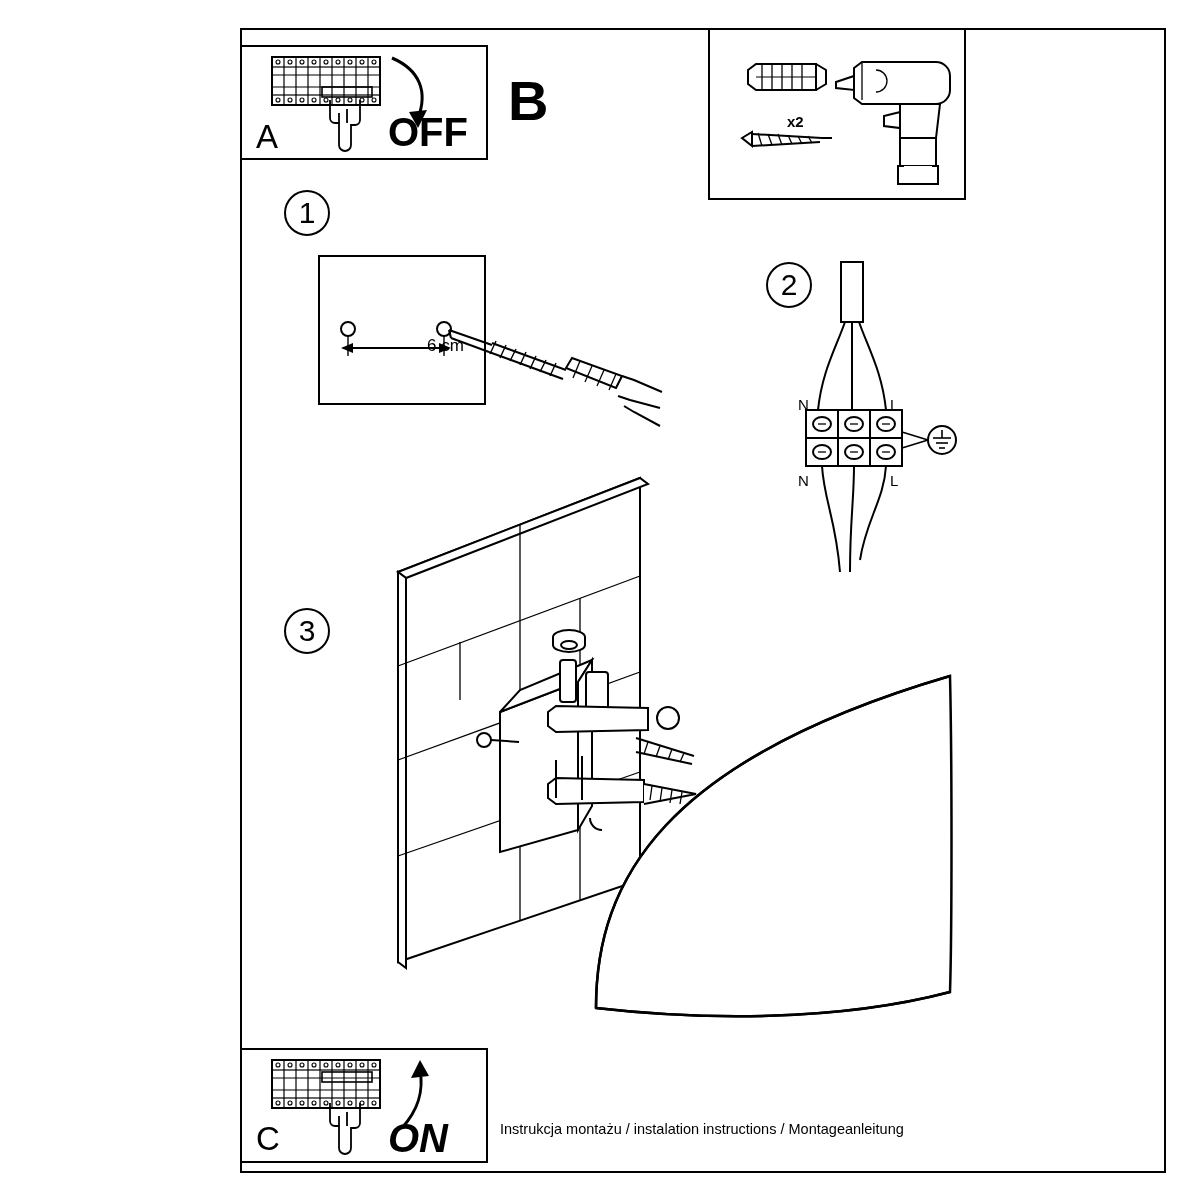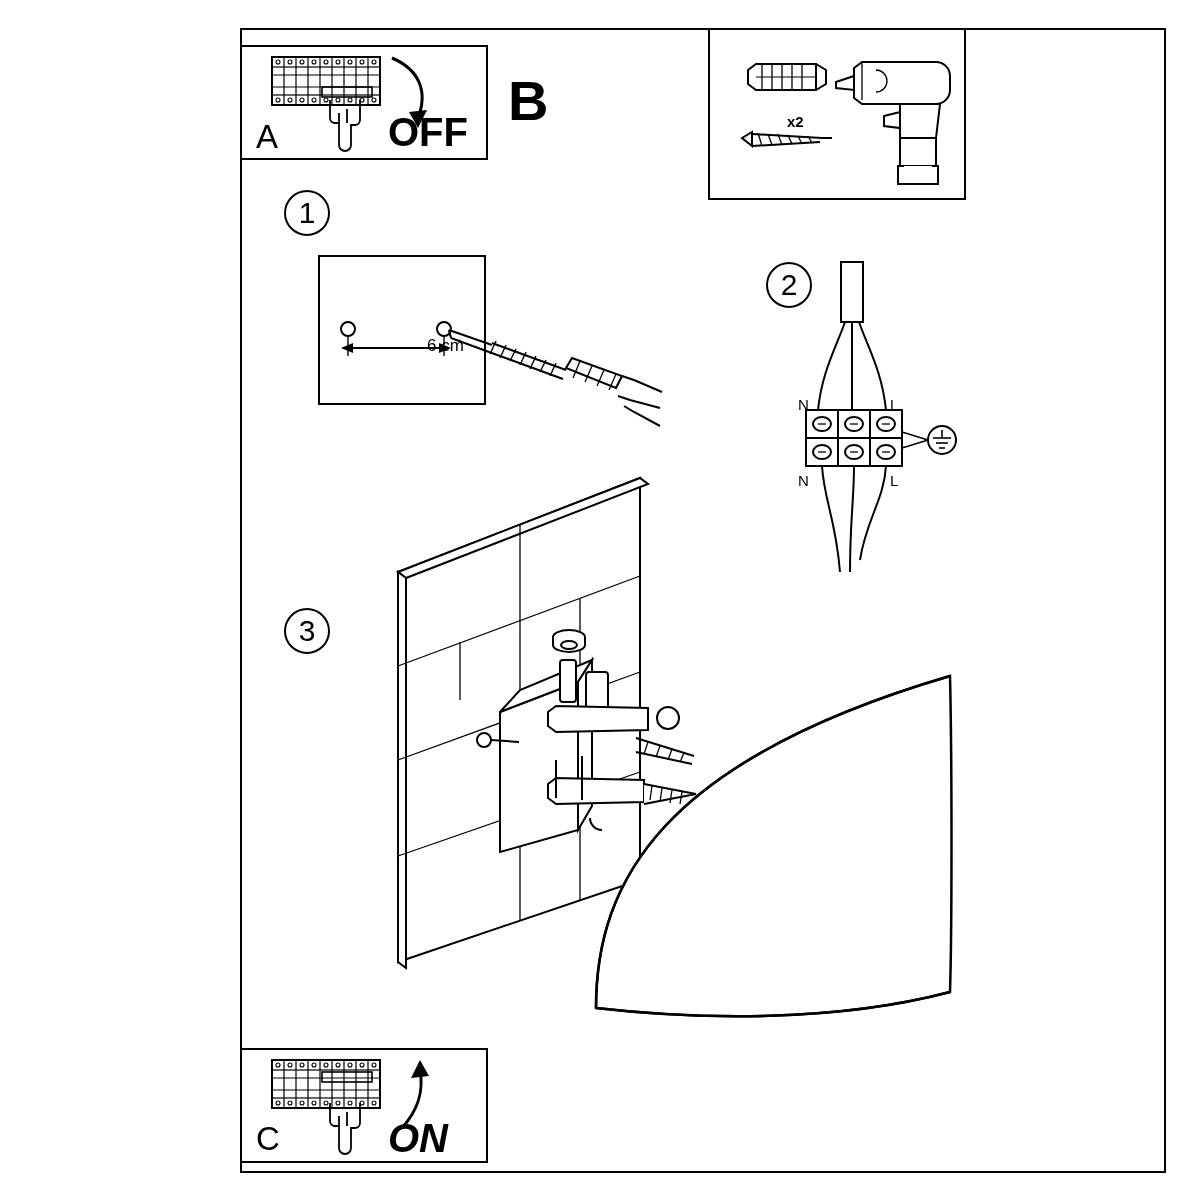--- a/index.html
+++ b/index.html
@@ -360,15 +360,16 @@
       <path d="M330 1103 l0 18 a5 5 0 0 0 5 5 l4 0 0 22 a6 6 0 0 0 12 0 l0 -20 4 0 a5 5 0 0 0 5 -5 l0 -20"></path>
       <path d="M339 1126 l0 -10 M347 1126 l0 -14"></path>
     </g>
     <g>
       <path class="ln" d="M402 1128 C 418 1110, 424 1092, 420 1070" stroke-width="3"></path>
       <path d="M420 1060 l9 16 l-18 2 z" fill="#000"></path>
     </g>
   </svg>
 
   <div class="footer">
+    <div>Instrukcja montażu / instalation instructions / Montageanleitung</div>
   </div>
 
 </div>
 
 </body></html>

